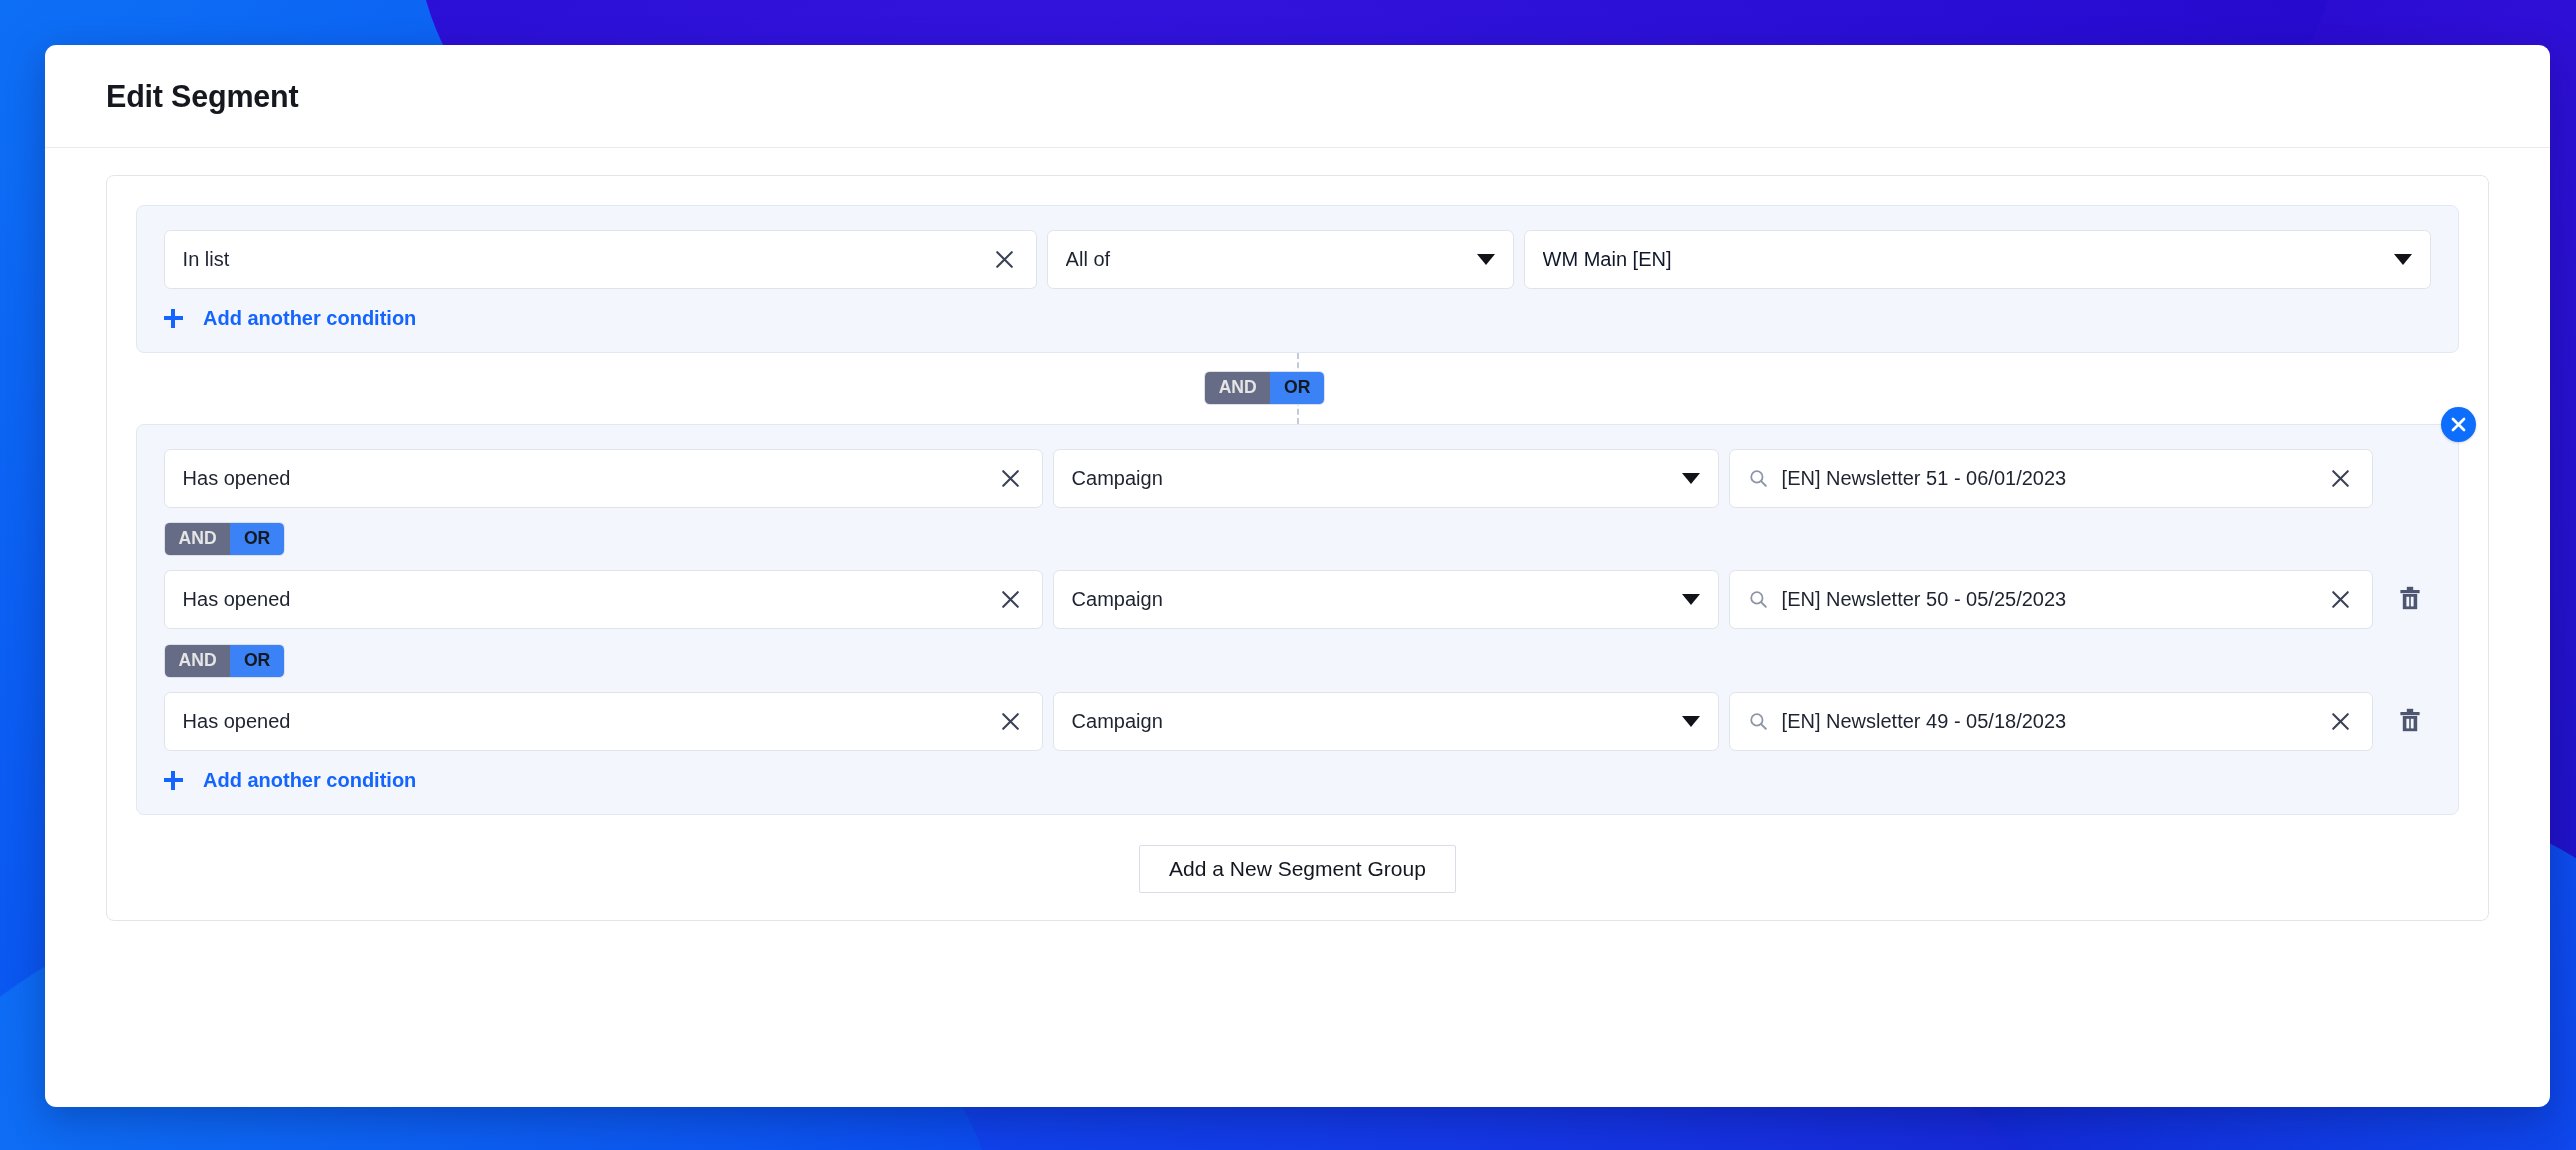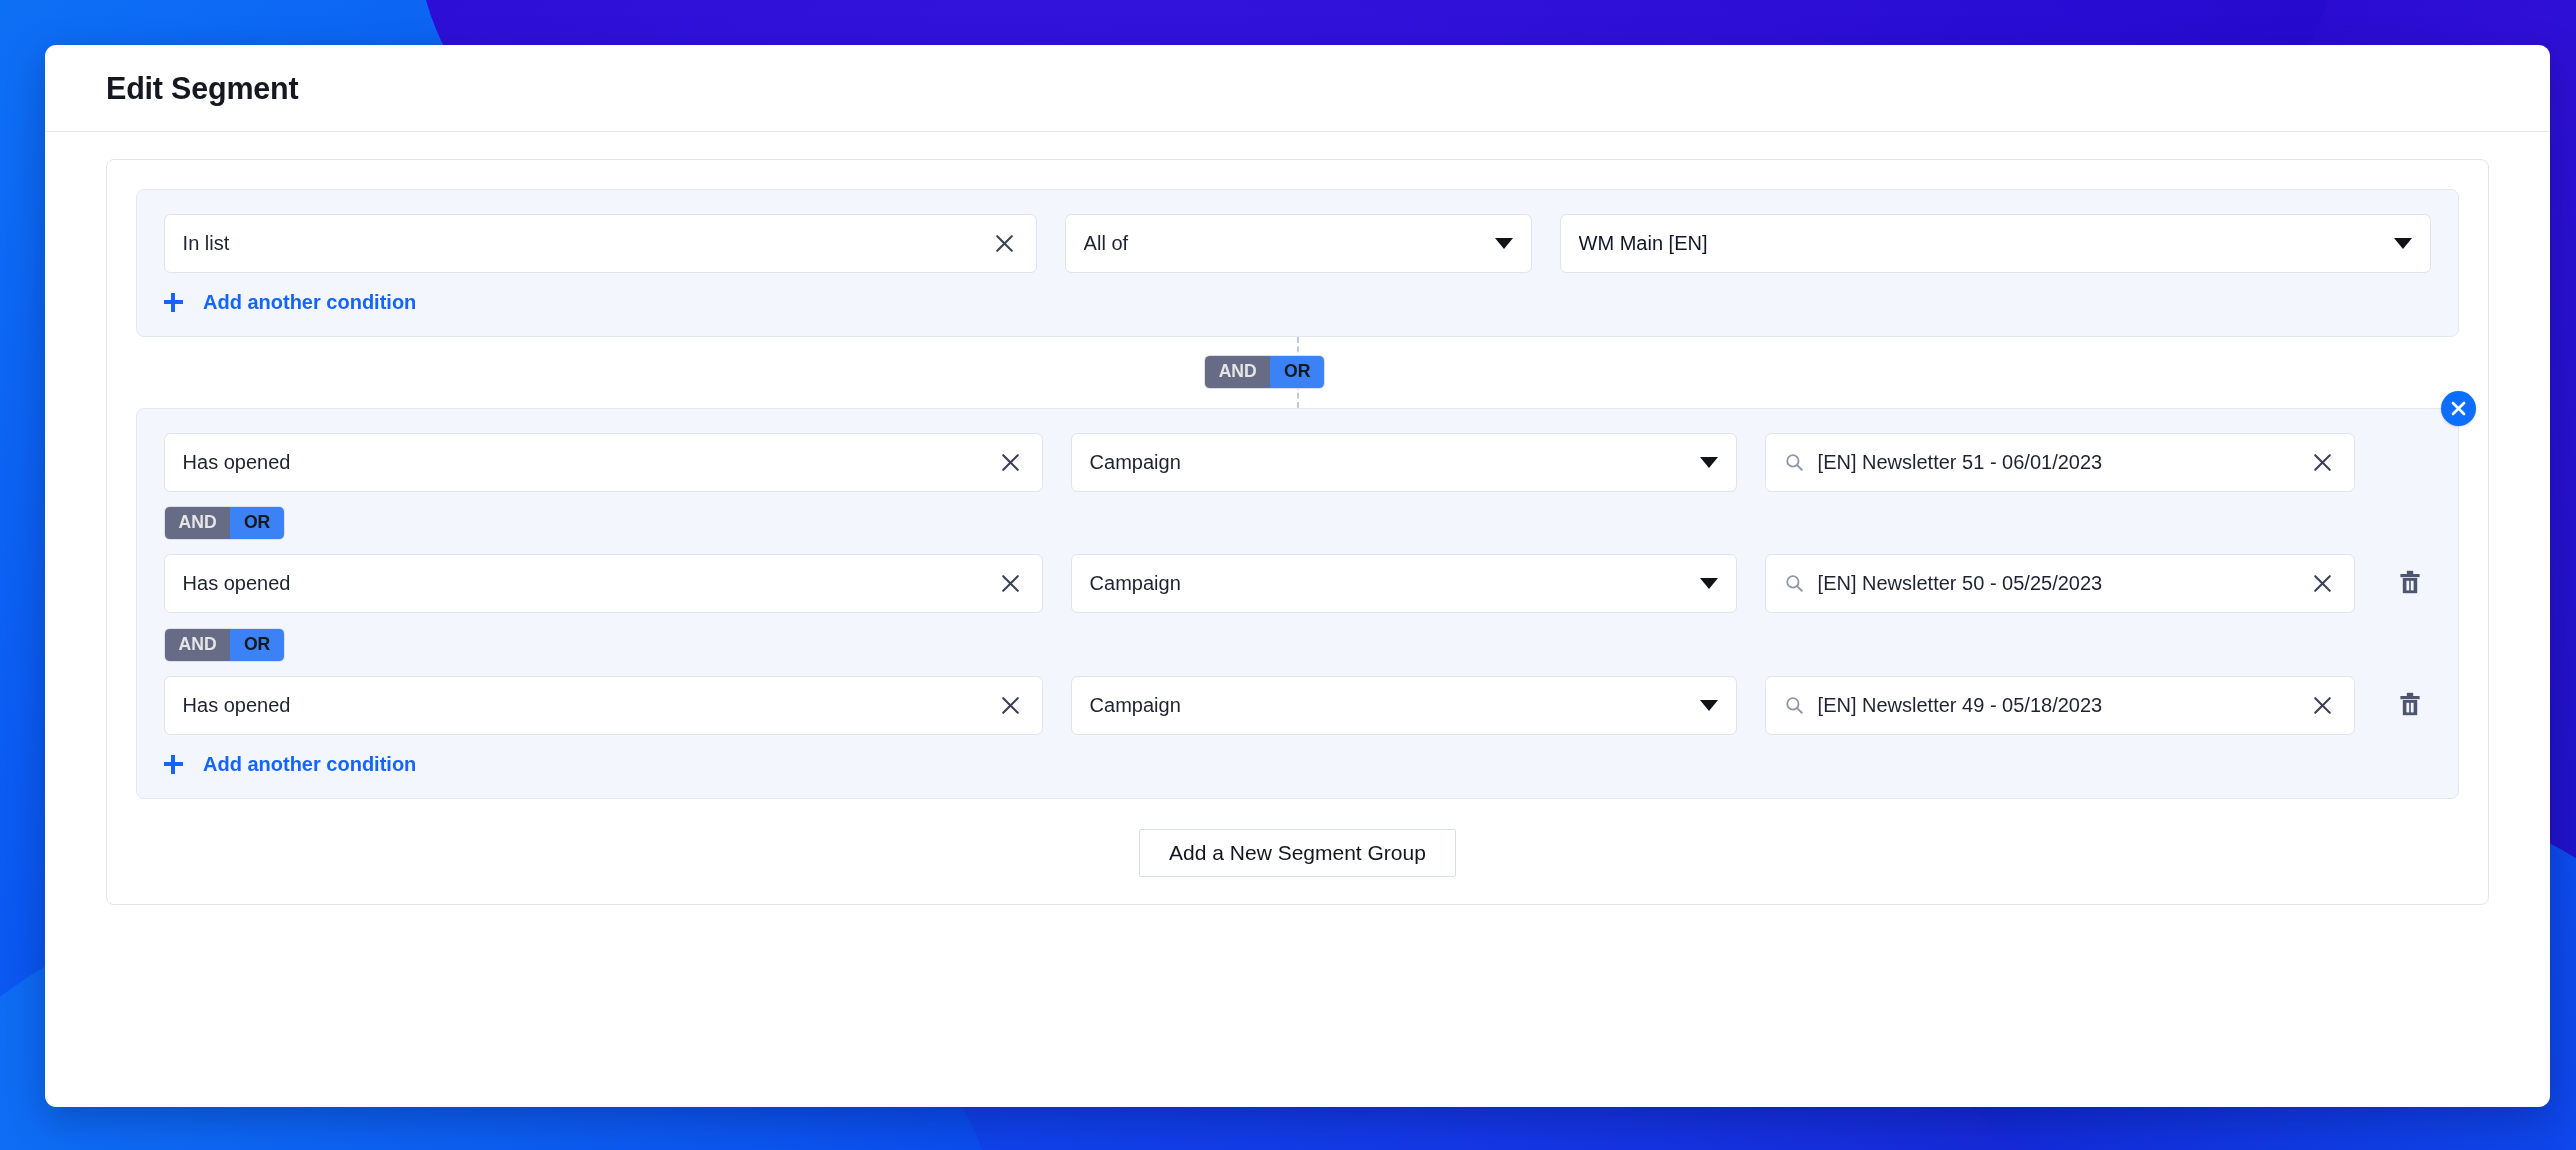--- a/index.html
+++ b/index.html
@@ -60,21 +60,21 @@
     left: 45px; top: 45px;
     width: 2505px; height: 1062px;
     background: #ffffff;
     border-radius: 11.2px;
     box-shadow: 0 11.2px 37px rgba(5, 10, 60, .28);
     z-index: 2;
     overflow: hidden;
   }
 
   .modal-header {
-    height: 87px;
+    height: 103px;
     padding: 0 0 0 61px;
     display: flex;
     align-items: center;
     border-bottom: 1.6px solid #e9e9ec;
   }
   .modal-title {
     font-size: 30.5px;
     font-weight: bold;
     color: #15191f;
     letter-spacing: -0.2px;
@@ -113,21 +113,21 @@
     cursor: pointer;
     z-index: 6;
     box-shadow: 0 0.8px 2.4px rgba(0,0,0,.2);
   }
   .group-close svg { display: block; }
 
   
   .cond-row {
     display: flex;
     align-items: center;
-    gap: 28px;
+    gap: 10px;
   }
   .cond-row + .toggle-wrap { margin-top: 14.4px; }
   .toggle-wrap + .cond-row { margin-top: 14.4px; }
 
   .field {
     position: relative;
     height: 59px;
     background: #ffffff;
     border: 1.6px solid #dfe3ea;
     border-radius: 6.4px;

